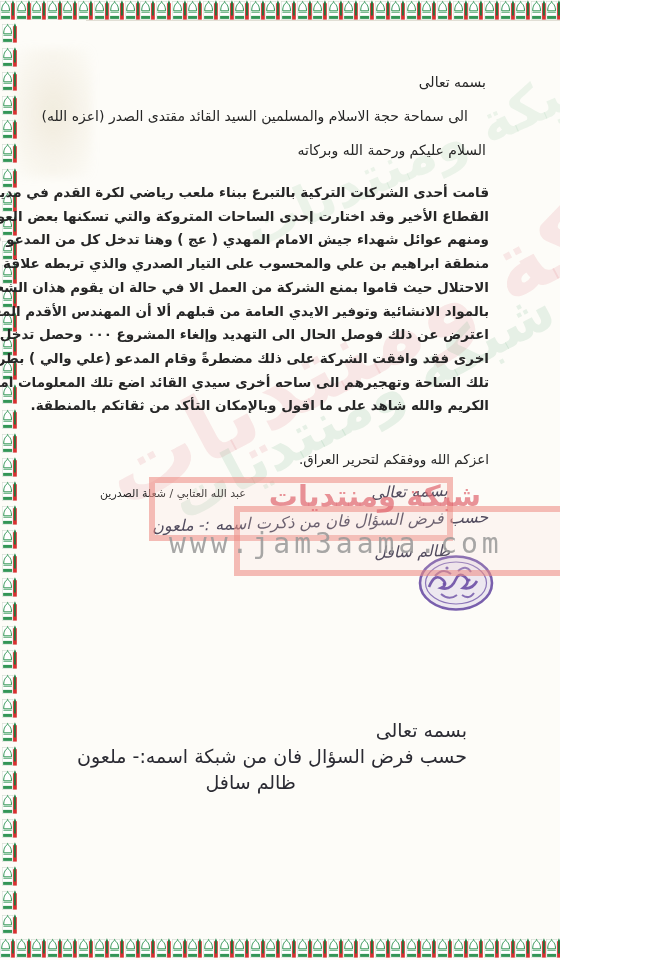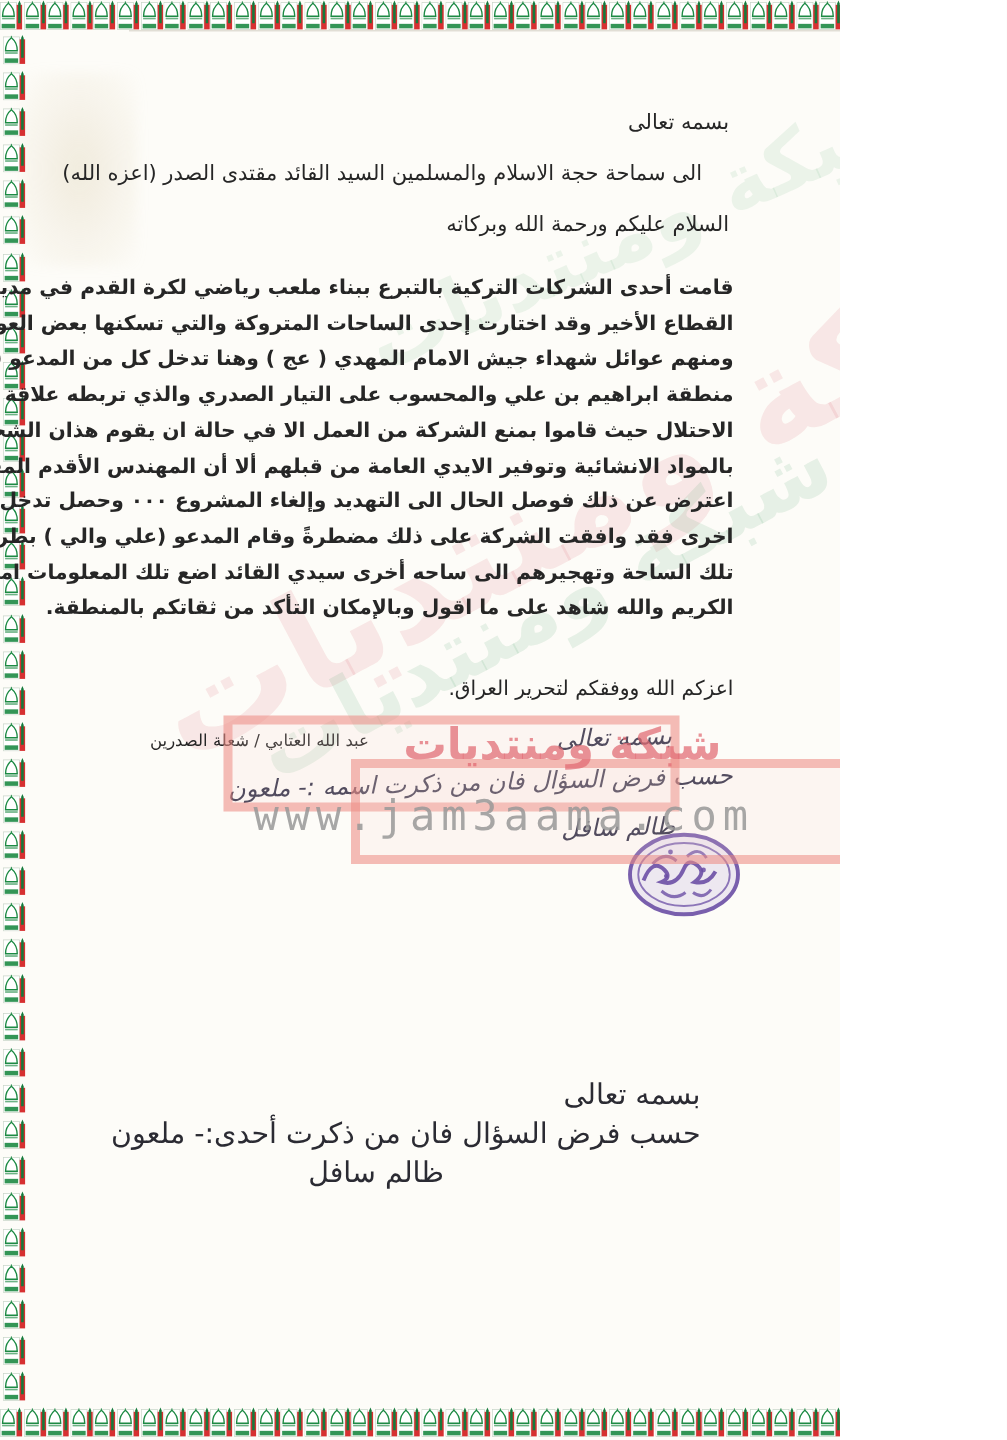--- a/index.html
+++ b/index.html
@@ -1904,16 +1904,16 @@
 
   <div id="wm-diag1" class="wm-diag">شبكة ومنتديات</div>
   <div id="wm-diag2" class="wm-diag">شبكة ومنتديات</div>
   <div id="wm-diag3" class="wm-diag">شبكة ومنتديات</div>
   <div id="wm-box-a" class="wm-box"></div>
   <div id="wm-box-b" class="wm-box"></div>
   <div id="wm-title" class="rtl">شبكة ومنتديات</div>
   <div id="wm-url">www.jam3aama.com</div>
 
   <div id="reply1" class="abs reply rtl">بسمه تعالى</div>
-  <div id="reply2" class="abs reply rtl">حسب فرض السؤال فان من ذكرت أحدى:- ملعون</div>
+  <div id="reply2" class="abs reply rtl">حسب فرض السؤال فان من شبكة اسمه:- ملعون</div>
   <div id="reply3" class="abs reply rtl">ظالم سافل</div>
 
 </div>
 
 </body></html>

